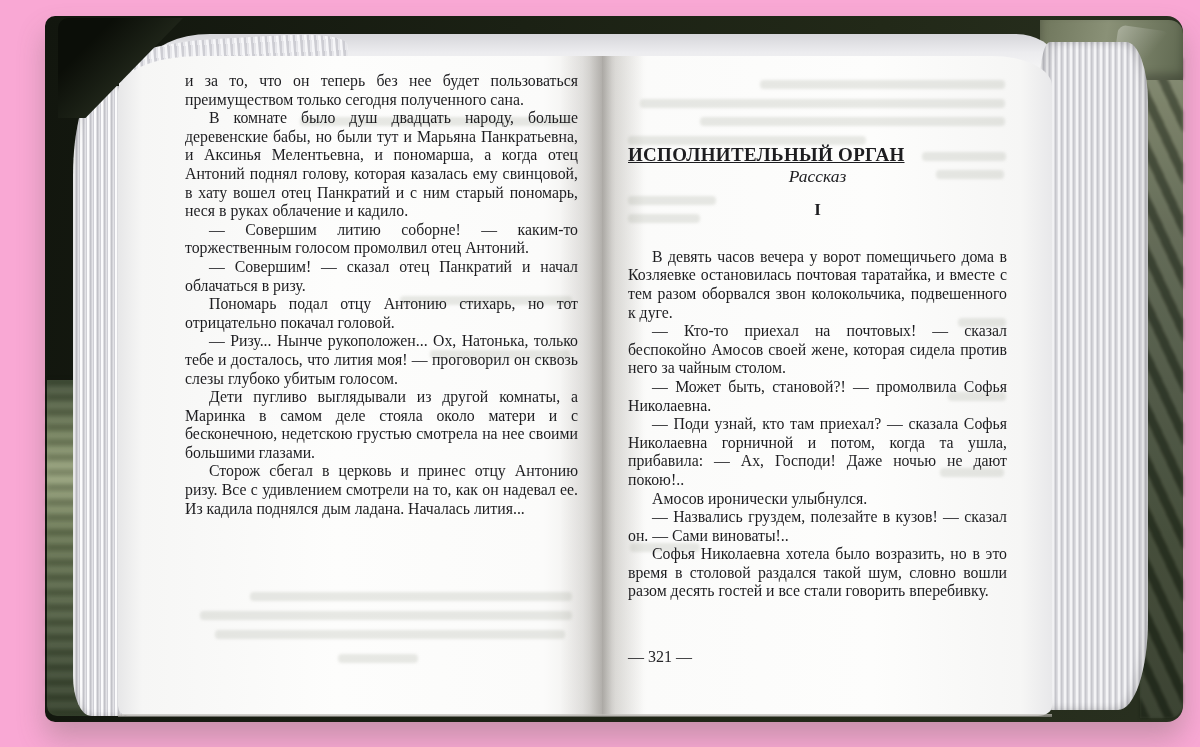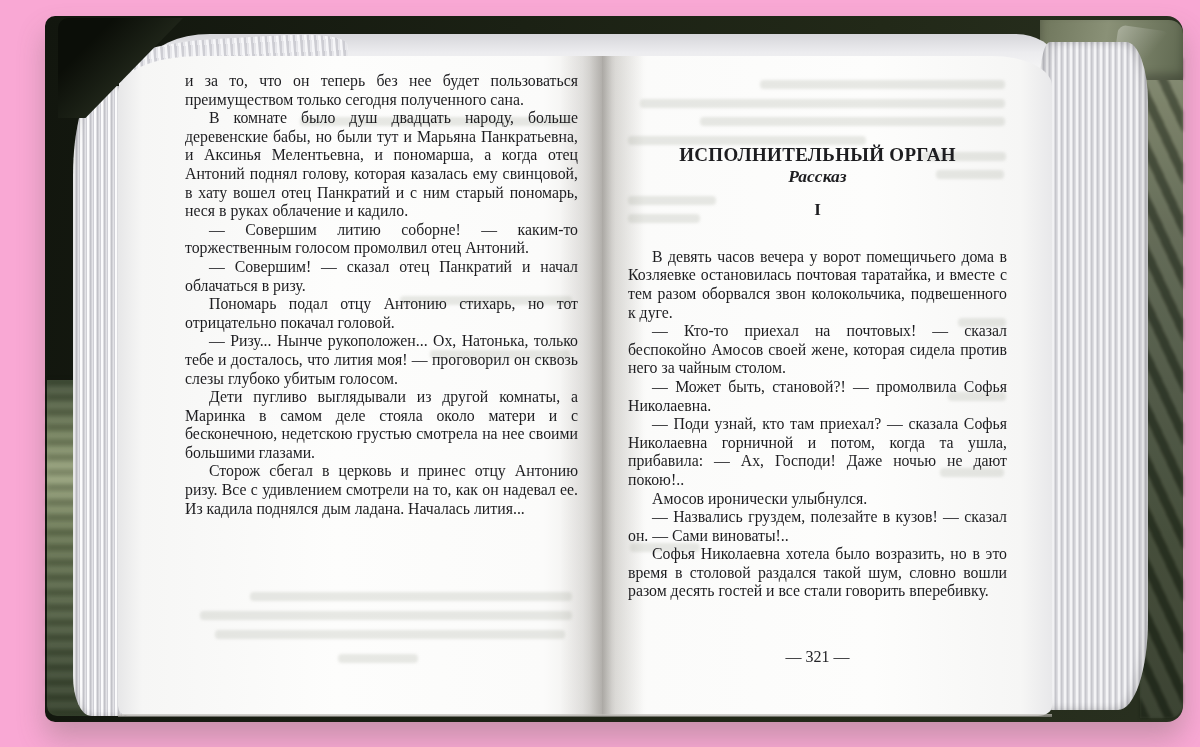--- a/index.html
+++ b/index.html
@@ -104,27 +104,27 @@
   .text-left {
     position:absolute; left:185px; top:72px; width:393px;
     font-size:15.8px; line-height:18.6px; color:#1d1d20; text-align:justify;
   }
   .text-right {
     position:absolute; left:628px; top:146px; width:379px;
     font-size:15.8px; line-height:18.6px; color:#1d1d20; text-align:justify;
   }
   .text-left p, .body-right p { margin:0; text-indent:24px; }
   p.no-indent { text-indent:0; }
-  .story-title { margin:0; text-align:center; text-indent:0; font-weight:bold; font-size:19px; letter-spacing:.3px; }
-  .story-subtitle { margin:2px 0 0; text-align:center; text-indent:0; font-style:italic; font-size:17.5px;font-weight:bold; }
+  .story-title { margin:0; text-align:left; text-indent:0; font-weight:bold; font-size:19px; letter-spacing:.3px;text-decoration:underline; }
+  .story-subtitle { margin:2px 0 0; text-align:center; text-indent:0; font-style:italic; font-size:17.5px; }
   .chapter-numeral { margin:16px 0 0; text-align:center; text-indent:0; font-weight:bold; font-size:17px; }
   .body-right { margin-top:28px; }
   .page-number {
     position:absolute; left:628px; top:648px; width:379px;
-    text-align:center; font-size:16px; color:#242427;
+    font-size:16px; color:#242427;
   }
 
   
   .g {
     position:absolute; height:9px; border-radius:4px;
     background:rgba(122,132,110,.17); filter:blur(1.4px);
   }
 </style>
 </head>
 <body>

